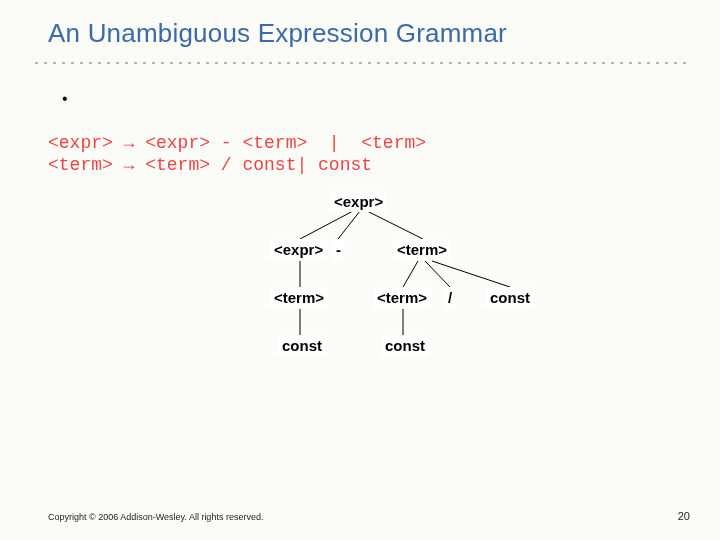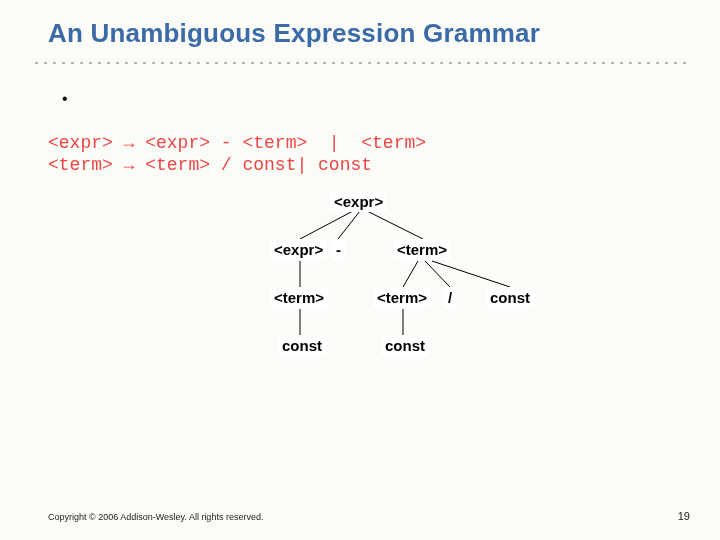--- a/index.html
+++ b/index.html
@@ -7,21 +7,21 @@
     width: 720px;
     height: 540px;
     background: #fbfbf8;
     font-family: Verdana, Geneva, sans-serif;
     position: relative;
     overflow: hidden;
   }
   .title {
     color: #3a6aa8;
     font-size: 26px;
-    font-weight: 700;
+    font-weight: 400;
     padding: 18px 4px 10px 48px;
     letter-spacing: 0.2px;
   }
   .dotline {
     margin: 2px 32px 18px 32px;
     height: 4px;
     background-image: radial-gradient(circle, #b8b6a6 1.2px, transparent 1.2px);
     background-size: 9px 4px;
     background-repeat: repeat-x;
     background-position: left center;
@@ -126,13 +126,13 @@
   <div class="node" style="left:270px; top:100px;">&lt;term&gt;</div>
   <div class="node" style="left:373px; top:100px;">&lt;term&gt;</div>
   <div class="node" style="left:444px; top:100px;">/</div>
   <div class="node" style="left:486px; top:100px;">const</div>
 
   <div class="node" style="left:278px; top:148px;">const</div>
   <div class="node" style="left:381px; top:148px;">const</div>
 </div>
 
 <div class="copyright">Copyright © 2006 Addison-Wesley. All rights reserved.</div>
-<div class="pagenum">19</div>
+<div class="pagenum">20</div>
 
 </body></html>

